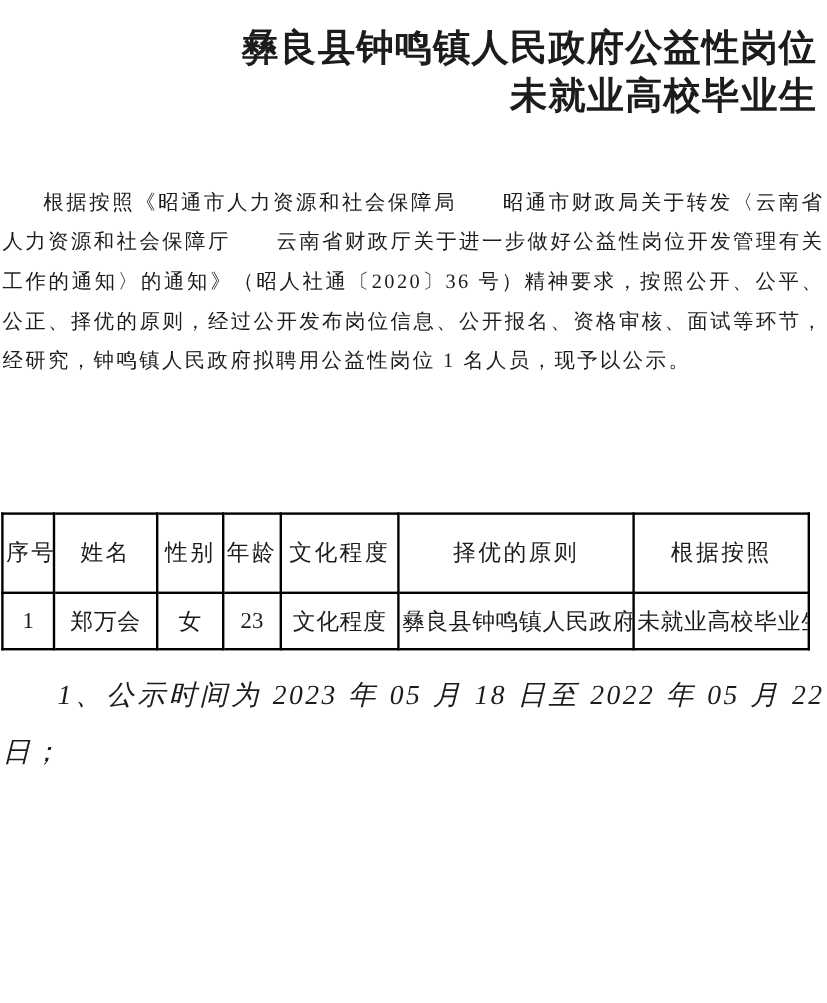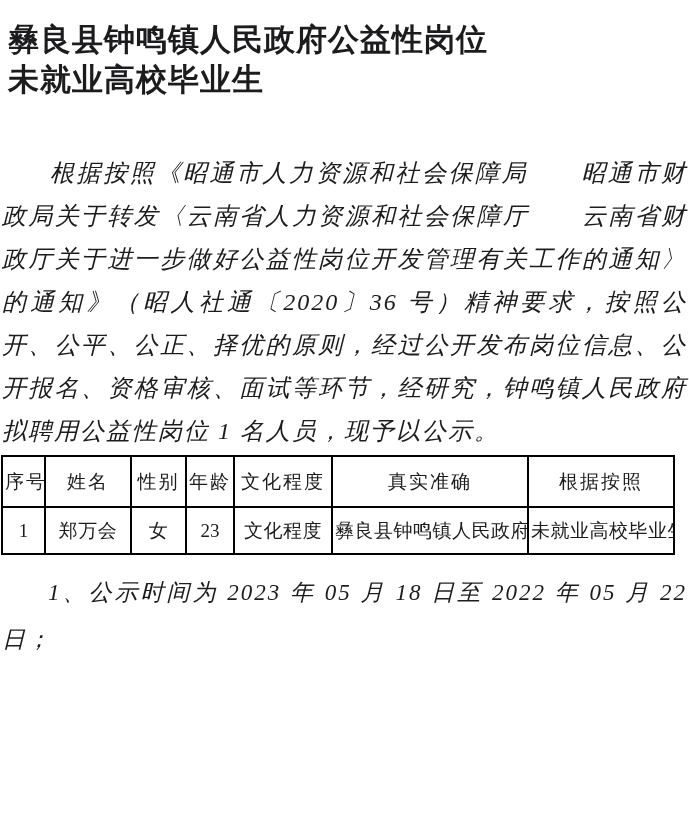--- a/index.html
+++ b/index.html
@@ -10,56 +10,55 @@
     height: 836px;
     margin: 0 auto;
     background: #ffffff;
     color: #1c1c1e;
     font-family: "Liberation Serif", "DejaVu Serif", serif;
     overflow: hidden;
     padding-top: 14px;
   }
   .title {
     margin: 6px 8px 0 8px;
-    text-align: left;
+    text-align: right;
     font-size: 31px;
     font-weight: bold;
     line-height: 40px;
     letter-spacing: 1px;
   }
   .title-line { display: block; }
   .intro {
     margin: 52px 0 0 0;
     padding: 0 2px;
-    font-size: 24px;
-    line-height: 43px;
+    font-size: 17px;
+    line-height: 33px;
     letter-spacing: 2px;
     text-align: justify;
     text-indent: 2em;
     min-height: 273px;
-    font-style: italic;
   }
   table.roster {
     table-layout: fixed;
     border-collapse: collapse;
     width: 672px;
     margin: 2px 16px 0 1px;
     border: 2px solid #000;
   }
   table.roster th, table.roster td {
     border: 2px solid #000;
     text-align: center;
     vertical-align: middle;
     padding: 0 2px;
     font-weight: normal;
     overflow: hidden;
     white-space: nowrap;
   }
   table.roster th {
-    height: 51px;
+    height: 66px;
     font-size: 19px;
     letter-spacing: 2px;
     font-family: "Liberation Serif", "DejaVu Serif", serif;
   }
   table.roster td { height: 47px; font-size: 19px; }
   td.cn-sans { font-family: Liberation Serif, serif; letter-spacing: 0.5px; margin-left: 17px; }
   td.num { font-family: "Liberation Serif", "DejaVu Serif", serif; }
   .notes { margin-top: 14px; }
   .note {
     margin: 0;
@@ -94,21 +93,21 @@
         <col style="width:196px">
       <col style="width:146px">
     </colgroup>
     <thead>
       <tr>
         <th>序号</th>
         <th>姓名</th>
         <th>性别</th>
         <th>年龄</th>
         <th>文化程度</th>
-        <th>真实准确</th>
+        <th>择优的原则</th>
         <th>根据按照</th>
       </tr>
     </thead>
     <tbody>
       <tr>
         <td class="num">1</td>
         <td class="cn-sans">郑万会</td>
         <td class="cn-sans">女</td>
         <td class="num">23</td>
         <td class="cn-sans">文化程度</td>

